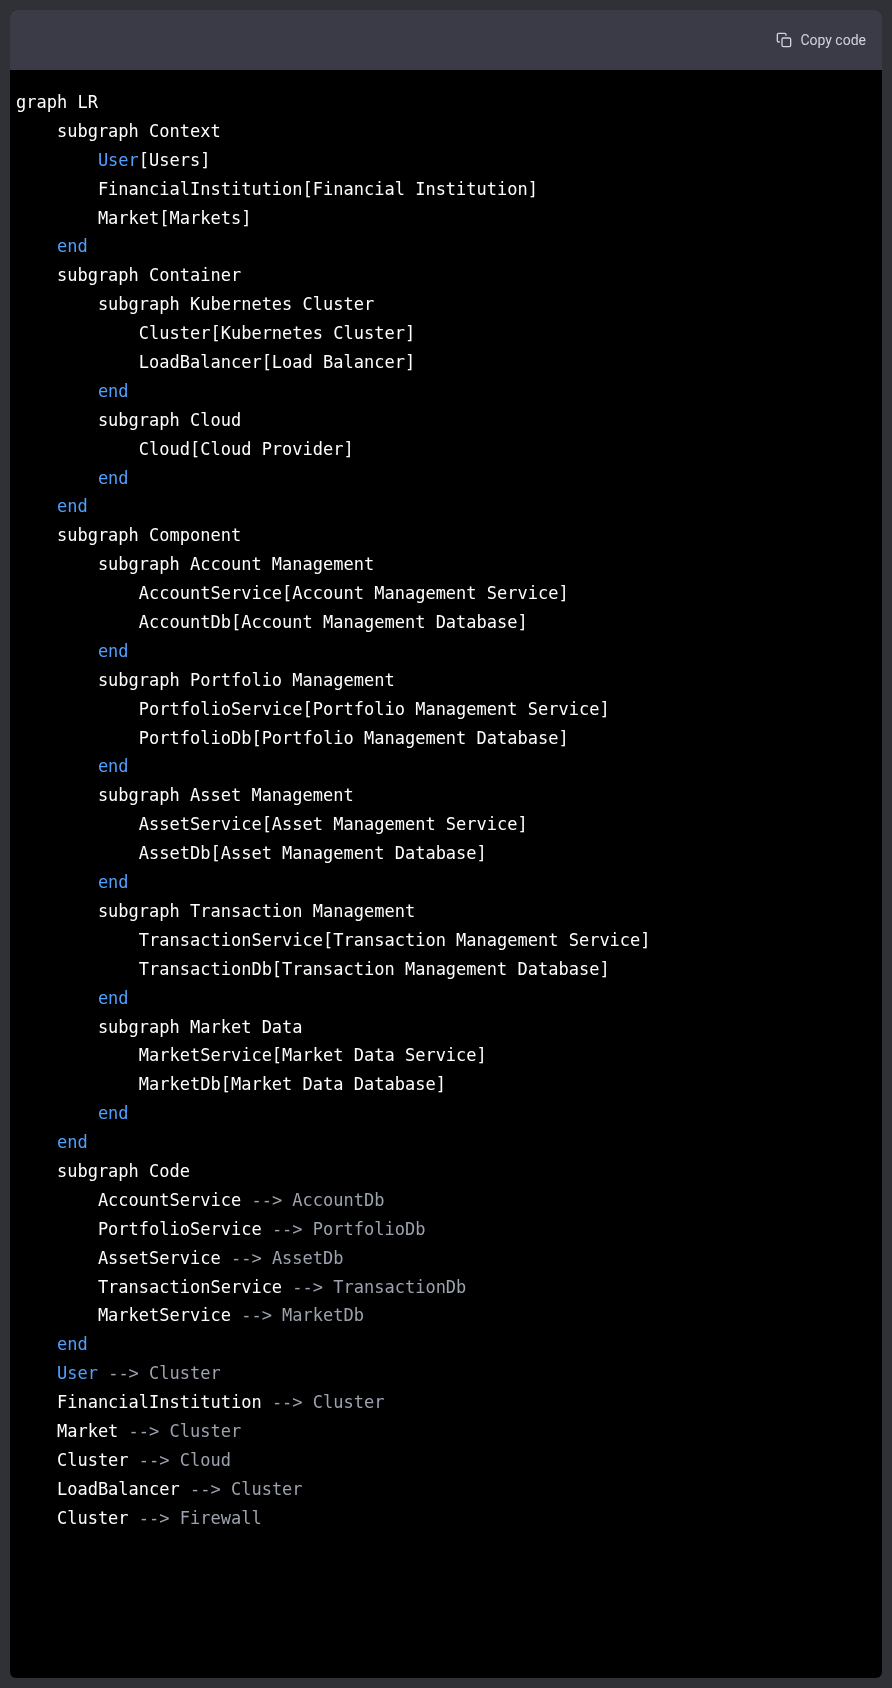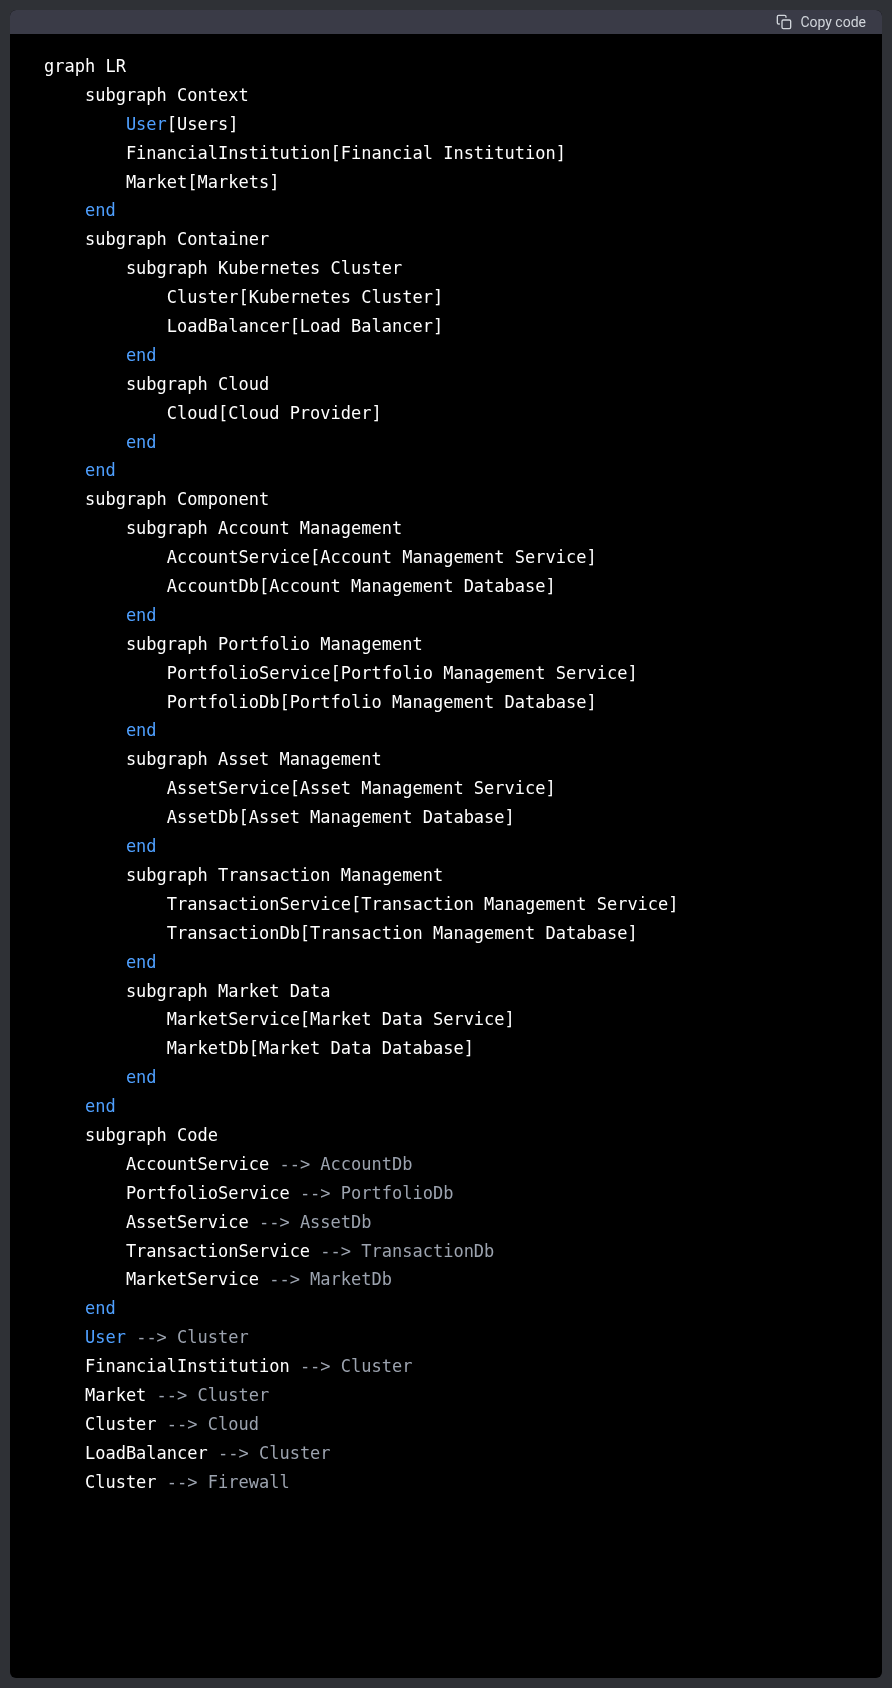--- a/index.html
+++ b/index.html
@@ -16,40 +16,40 @@
     overflow: hidden;
     height: 100%;
     display: flex;
     flex-direction: column;
   }
   .code-header {
     background: #3a3b47;
     display: flex;
     justify-content: flex-end;
     align-items: center;
-    padding: 4px 16px;
+    padding: 22px 16px;
     gap: 8px;
   }
   .copy-btn {
     display: inline-flex;
     align-items: center;
     gap: 8px;
     color: #d1d5db;
     font-size: 14px;
     font-family: -apple-system, BlinkMacSystemFont, "Segoe UI", Roboto, sans-serif;
     cursor: pointer;
     background: none;
     border: none;
   }
   .copy-icon {
     width: 16px;
     height: 16px;
   }
   .code-body {
-    padding: 18px 34px;
+    padding: 18px 6px;
     color: #fff;
     font-size: 17px;
     line-height: 1.7;
     white-space: pre;
     overflow: auto;
     flex: 1;
   }
   .kw { color: #4fa0ff; }
   .gray { color: #9ca3af; }
   .white { color: #ffffff; }

